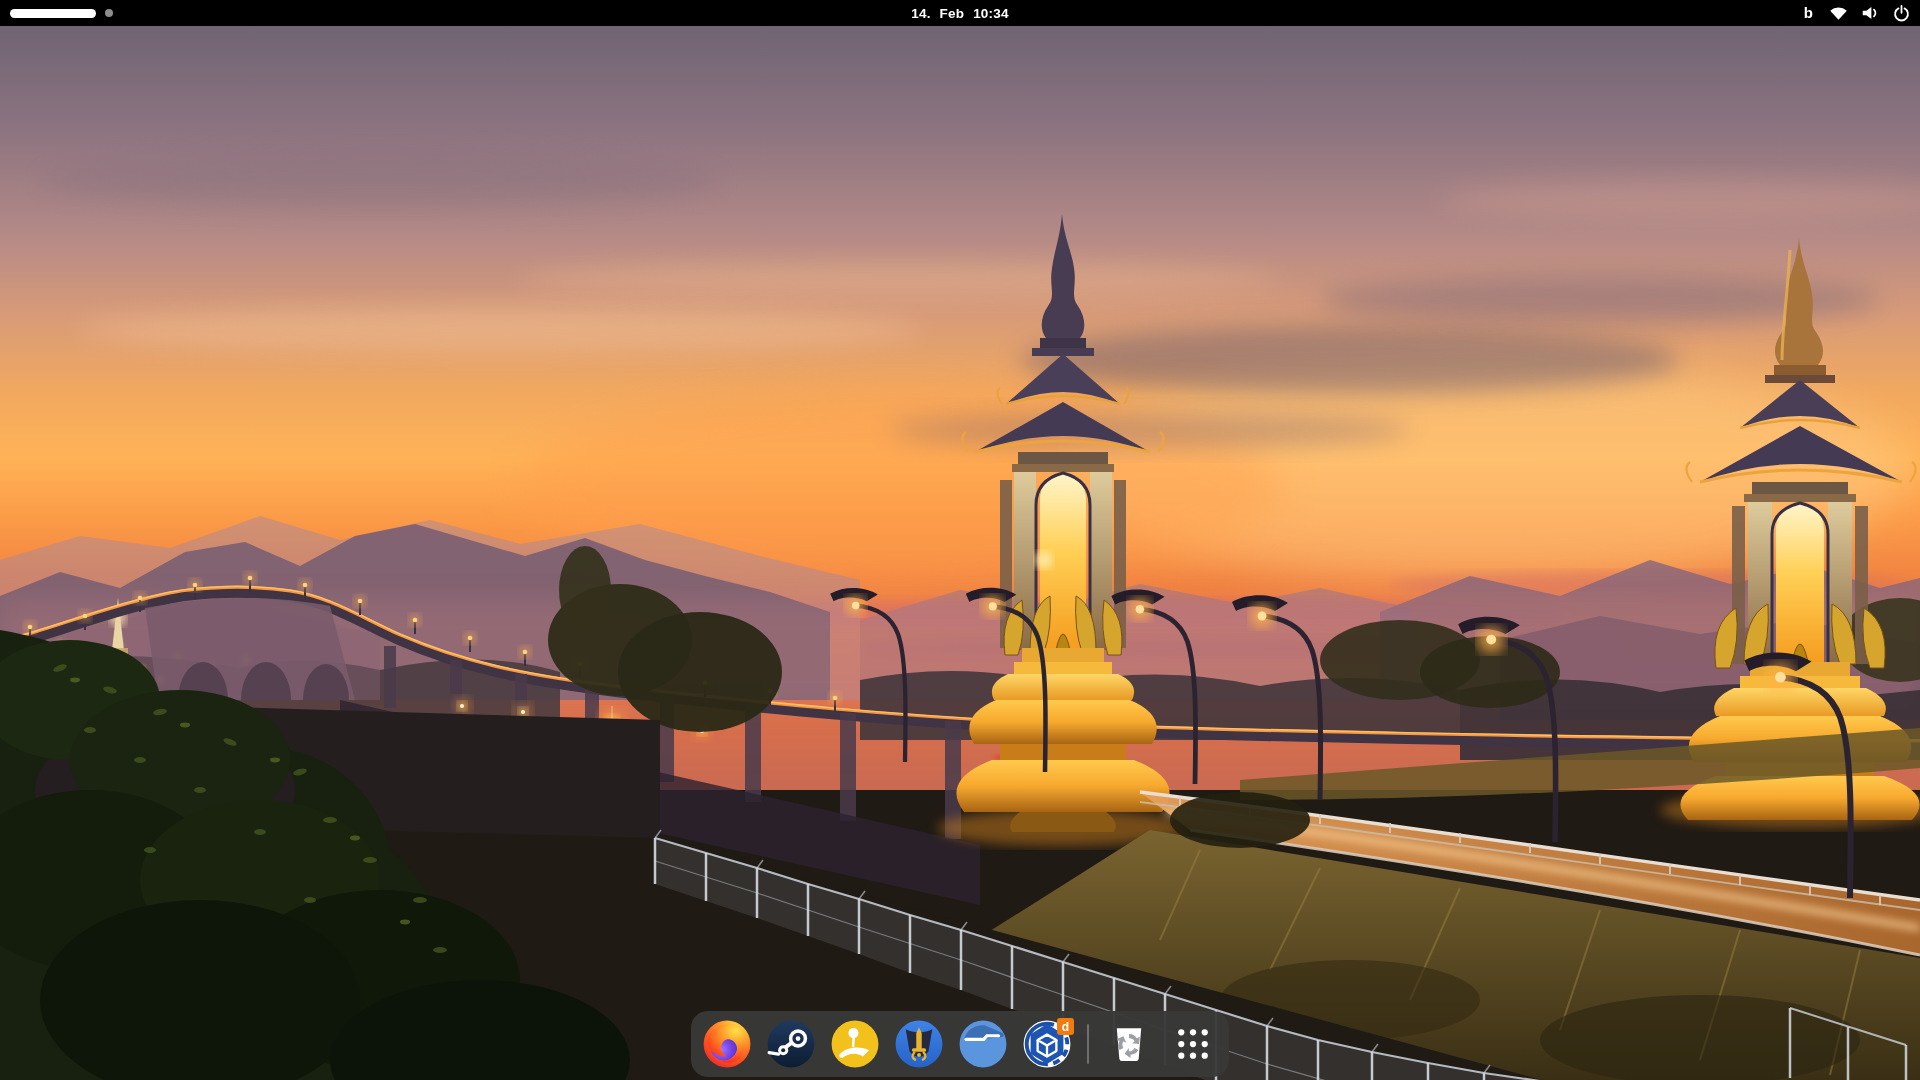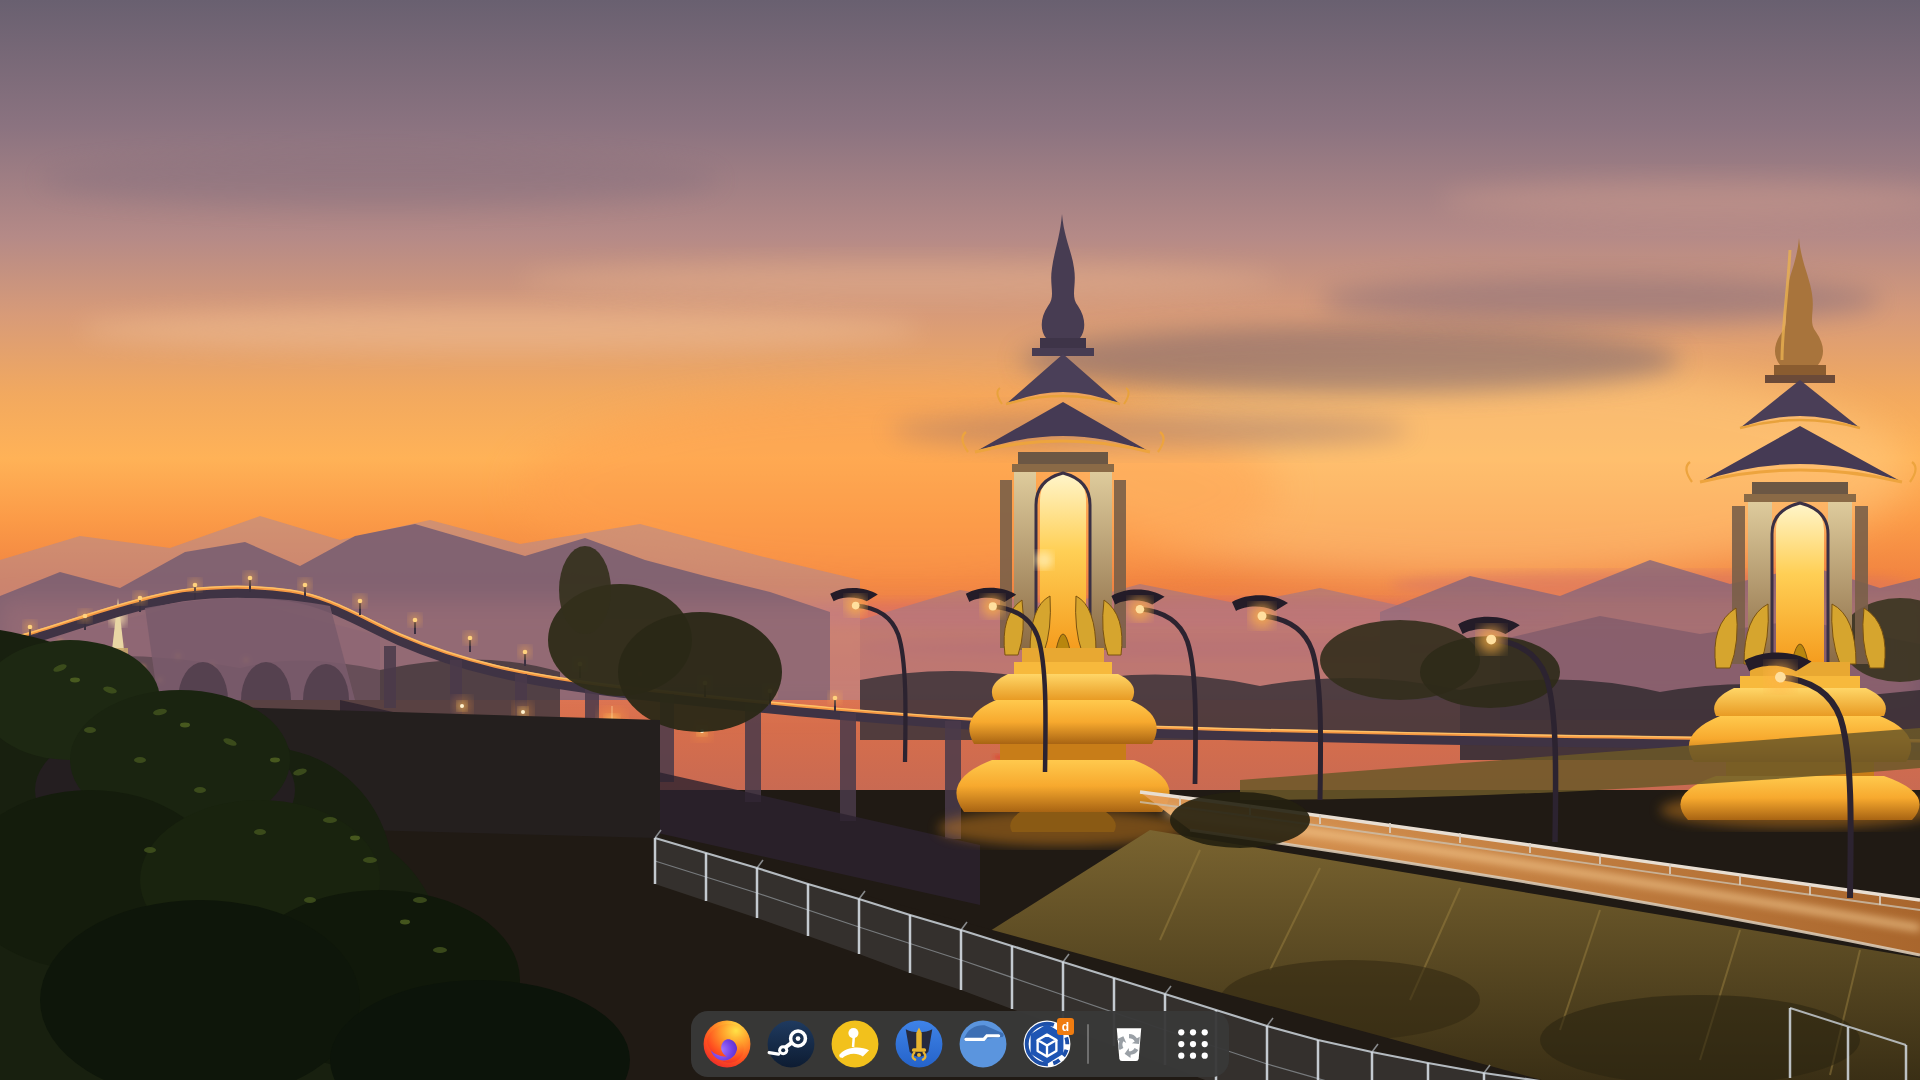--- a/index.html
+++ b/index.html
@@ -459,20 +459,45 @@
     </g>
     <g fill="#5c7026" opacity=".7">
       <ellipse cx="75" cy="680" rx="5" ry="2.4"></ellipse>
         <ellipse cx="185" cy="725" rx="5" ry="2.4"></ellipse>
       <ellipse cx="275" cy="760" rx="5" ry="2.4"></ellipse>
         <ellipse cx="355" cy="838" rx="5" ry="2.4"></ellipse>
       <ellipse cx="405" cy="922" rx="5" ry="2.4"></ellipse>
     </g>
   </svg>
 
+  <header class="topbar">
+    <div class="tb-left">
+      <span class="ws-pill"></span>
+      <span class="ws-dot"></span>
+    </div>
+    <div class="tb-center">
+      <button class="clock">14. Feb 10:34</button>
+    </div>
+    <div class="tb-right">
+      <span class="bing">b</span>
+      <div class="sysmenu">
+        <svg width="19" height="15" viewBox="0 0 24 18">
+          <path d="M12 17 L1.5 5.5 A16 16 0 0 1 22.5 5.5 Z" fill="#fff"></path>
+        </svg>
+        <svg width="19" height="16" viewBox="0 0 22 18">
+          <path d="M2 6.5 h4.2 L12 2 v14 L6.2 11.5 H2 Z" fill="#fff"></path>
+          <path d="M15 5 a5.5 5.5 0 0 1 0 8" stroke="#fff" stroke-width="2" fill="none" stroke-linecap="round"></path>
+        </svg>
+        <svg width="17" height="17" viewBox="0 0 18 18">
+          <path d="M5.8 3.6 A6.8 6.8 0 1 0 12.2 3.6" stroke="#fff" stroke-width="1.9" fill="none" stroke-linecap="round"></path>
+          <line x1="9" y1="1" x2="9" y2="8.2" stroke="#fff" stroke-width="1.9" stroke-linecap="round"></line>
+        </svg>
+      </div>
+    </div>
+  </header>
 
   <nav class="dock">
 
     <button class="dock-item">
       <svg viewBox="0 0 64 64">
         <defs>
           <radialGradient id="ffA" cx="68%" cy="18%" r="95%">
             <stop offset="0" stop-color="#ffe246"></stop>
               <stop offset=".35" stop-color="#ff9d2b"></stop>
             <stop offset=".72" stop-color="#ff4f1f"></stop>

